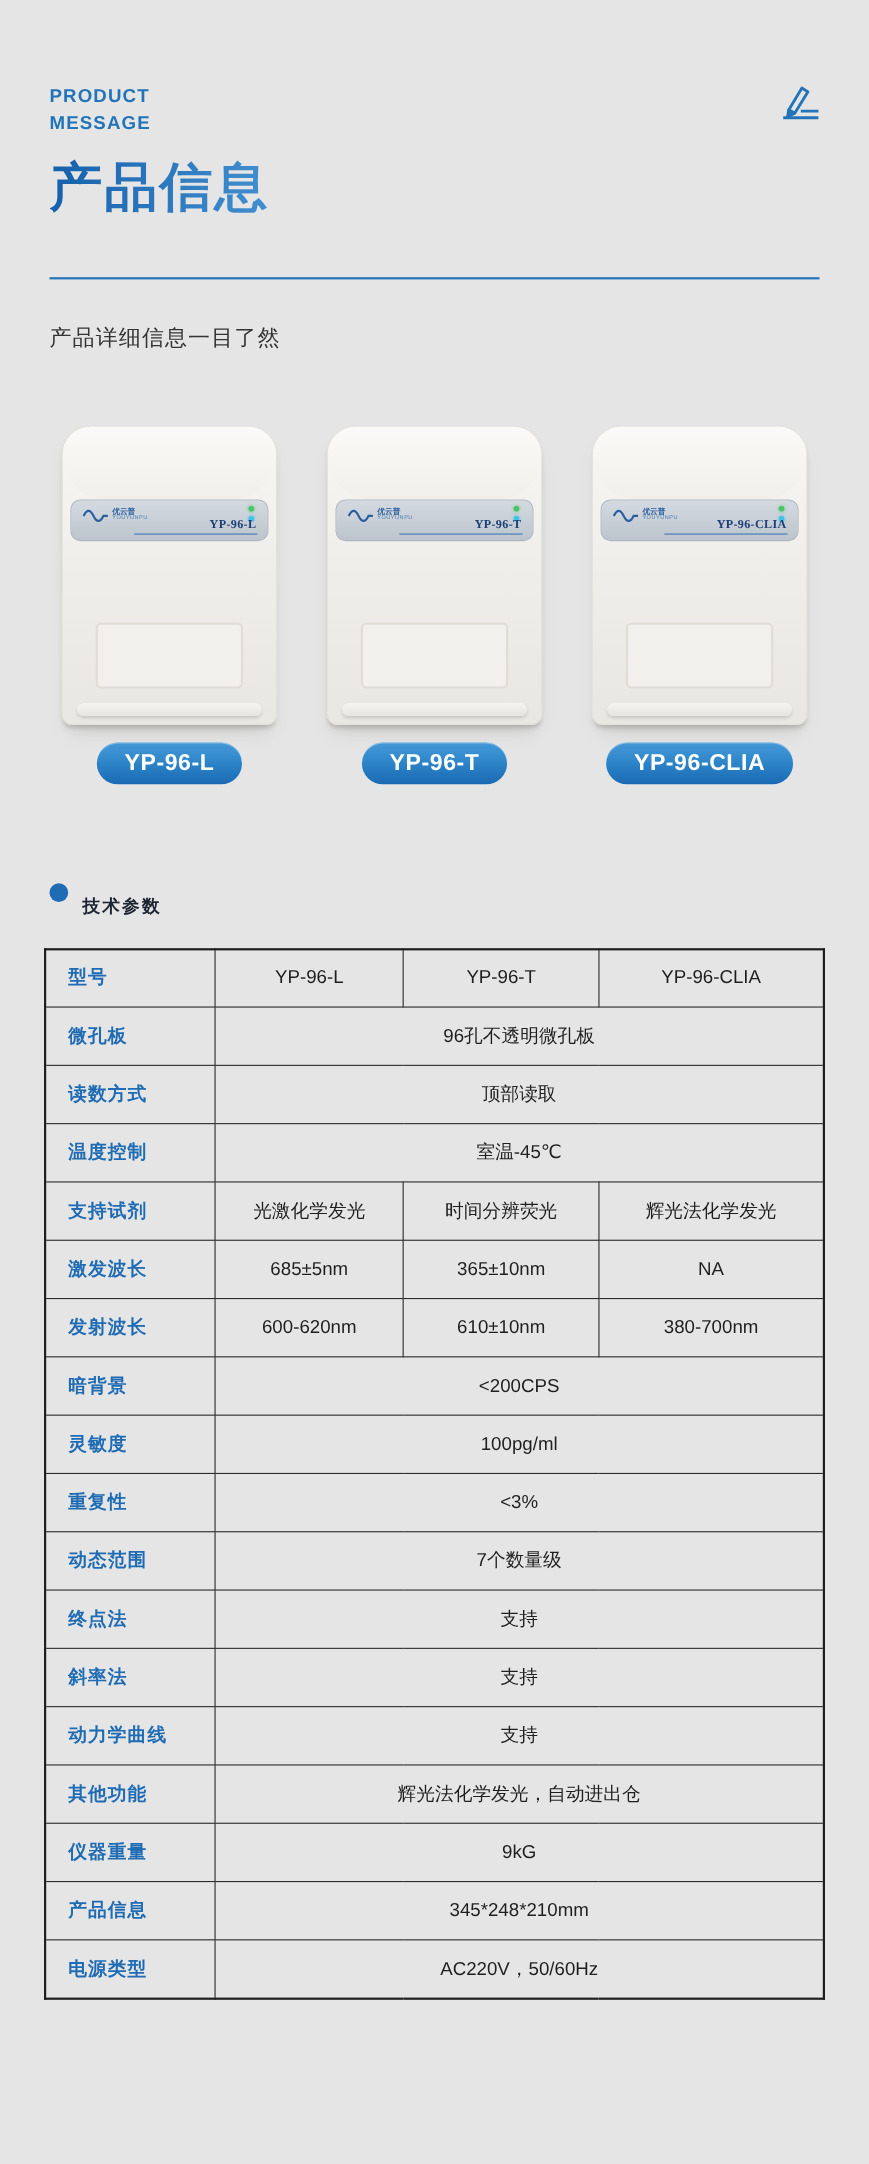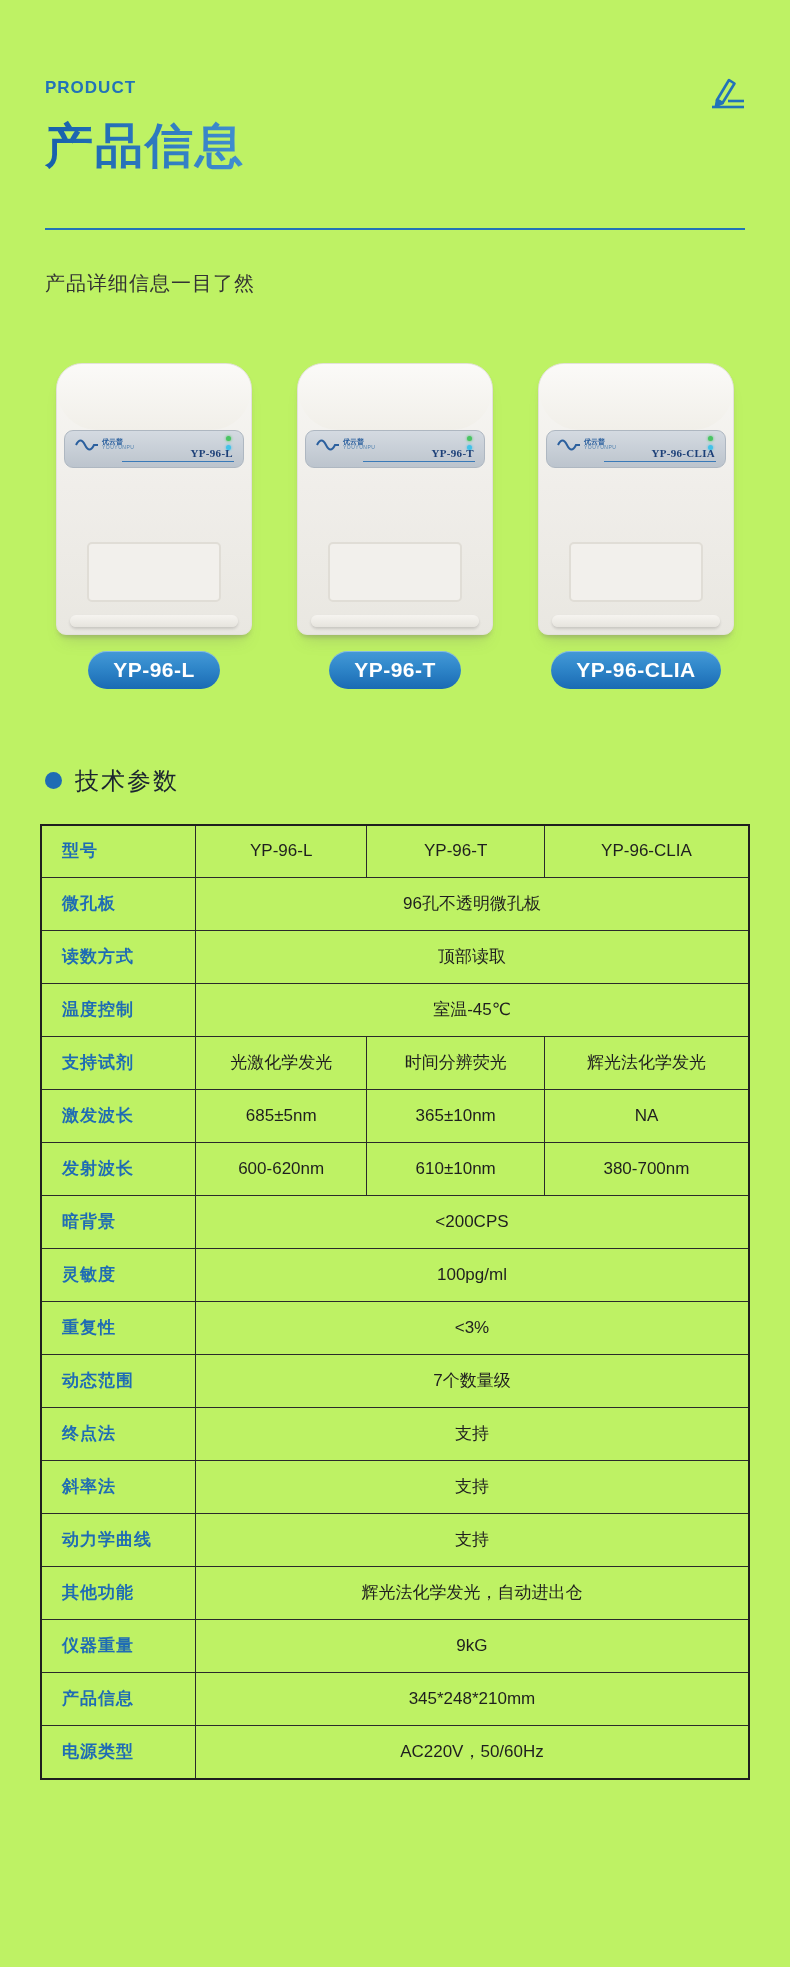--- a/index.html
+++ b/index.html
@@ -1,18 +1,18 @@
 <!DOCTYPE html>
 <html lang="zh"><head>
 <meta charset="utf-8">
 <style>
   * { margin:0; padding:0; box-sizing:border-box; }
   html,body { background:#ffffff; }
   body { font-family:"Liberation Sans","DejaVu Sans",sans-serif; }
-  .page { position:relative; width:790px; min-height:1967px; margin:0 auto; background:#bef264; padding:76px 45px 60px 45px; overflow:hidden; }
+  .page { position:relative; width:790px; min-height:1967px; margin:0 auto; background:#e5e5e5; padding:76px 45px 60px 45px; overflow:hidden; }
 
   
   .eyebrow { color:#2273b8; font-size:17px; font-weight:600; letter-spacing:1px; line-height:1.4; }
   .pencil-wrap { position:absolute; top:72px; right:42px; width:44px; height:44px; }
   .page-title { margin-top:14px; font-size:48px; font-weight:700; letter-spacing:2px;
     background:linear-gradient(90deg,#1660ab 0%,#418fd0 100%);
     -webkit-background-clip:text; background-clip:text; color:transparent; width:max-content; }
   .divider { margin-top:50px; height:2px; background:#2273b8; width:700px; }
   .subtitle { margin-top:40px; font-size:20px; color:#333; letter-spacing:1px;font-family:Liberation Serif, serif; }
 
@@ -44,41 +44,42 @@
   .m-tray { position:absolute; bottom:7px; left:13px; right:13px; height:12px; border-radius:7px;
     background:linear-gradient(180deg,#f6f4f0,#e6e4de); box-shadow:0 2px 3px rgba(0,0,0,.14); }
   .model-btn { margin-top:16px; height:38px; padding:0 25px; display:inline-flex; align-items:center; justify-content:center;
     border-radius:19px; background:linear-gradient(180deg,#459ad8 0%,#2f86c9 45%,#1a6ab3 100%);
     color:#fff; font-size:21px; font-weight:700; letter-spacing:.5px; cursor:pointer;
     box-shadow:inset 0 1px 0 rgba(255,255,255,.35); }
 
   
   .spec-head { margin-top:76px; display:flex; align-items:center; gap:13px; }
   .bullet { width:17px; height:17px; border-radius:50%; background:#1f6cb4; }
-  .spec-title { font-size:24px; font-weight:400; color:#1b2430; letter-spacing:2px; }
+  .spec-title { font-size:16px; font-weight:700; color:#1b2430; letter-spacing:2px;margin-top:25px; }
 
   
   table.specs { margin-top:27px; margin-left:-5px; width:710px; border-collapse:collapse;
     border:2px solid #1f1f1f; table-layout:fixed; }
   table.specs col.c-label { width:154px; }
   table.specs col.c1 { width:171px; }
   table.specs col.c2 { width:177px; }
   table.specs col.c3 { width:204px; }
   table.specs td { border:1px solid #2a2a2a; height:53px; font-size:17px; line-height:1.55;
     vertical-align:middle; }
   table.specs td.lbl { color:#1f6cb4; font-weight:700; text-align:left; padding-left:20px; letter-spacing:1px; }
   table.specs td.val { color:#1f1f1f; text-align:center; padding:6px 8px; white-space:pre-line; }
 </style>
 </head>
 <body>
 
 <div class="page">
 
   <div class="eyebrow">
     <div>PRODUCT</div>
+    <div>MESSAGE</div>
   </div>
 
   <div class="pencil-wrap">
     <svg width="44" height="44" viewBox="0 0 44 44" fill="none">
       <g stroke="#2273b8" stroke-width="2.6">
         <path d="M13 28 L25 8 L30.5 11.5 L18.5 31 Z" fill="none" stroke-linejoin="round"></path>
         <path d="M13 28 L12 34 L18.5 31 Z" fill="#2273b8" stroke-linejoin="round"></path>
         <line x1="24" y1="29" x2="40" y2="29"></line>
         <line x1="8" y1="35" x2="40" y2="35"></line>
       </g>

